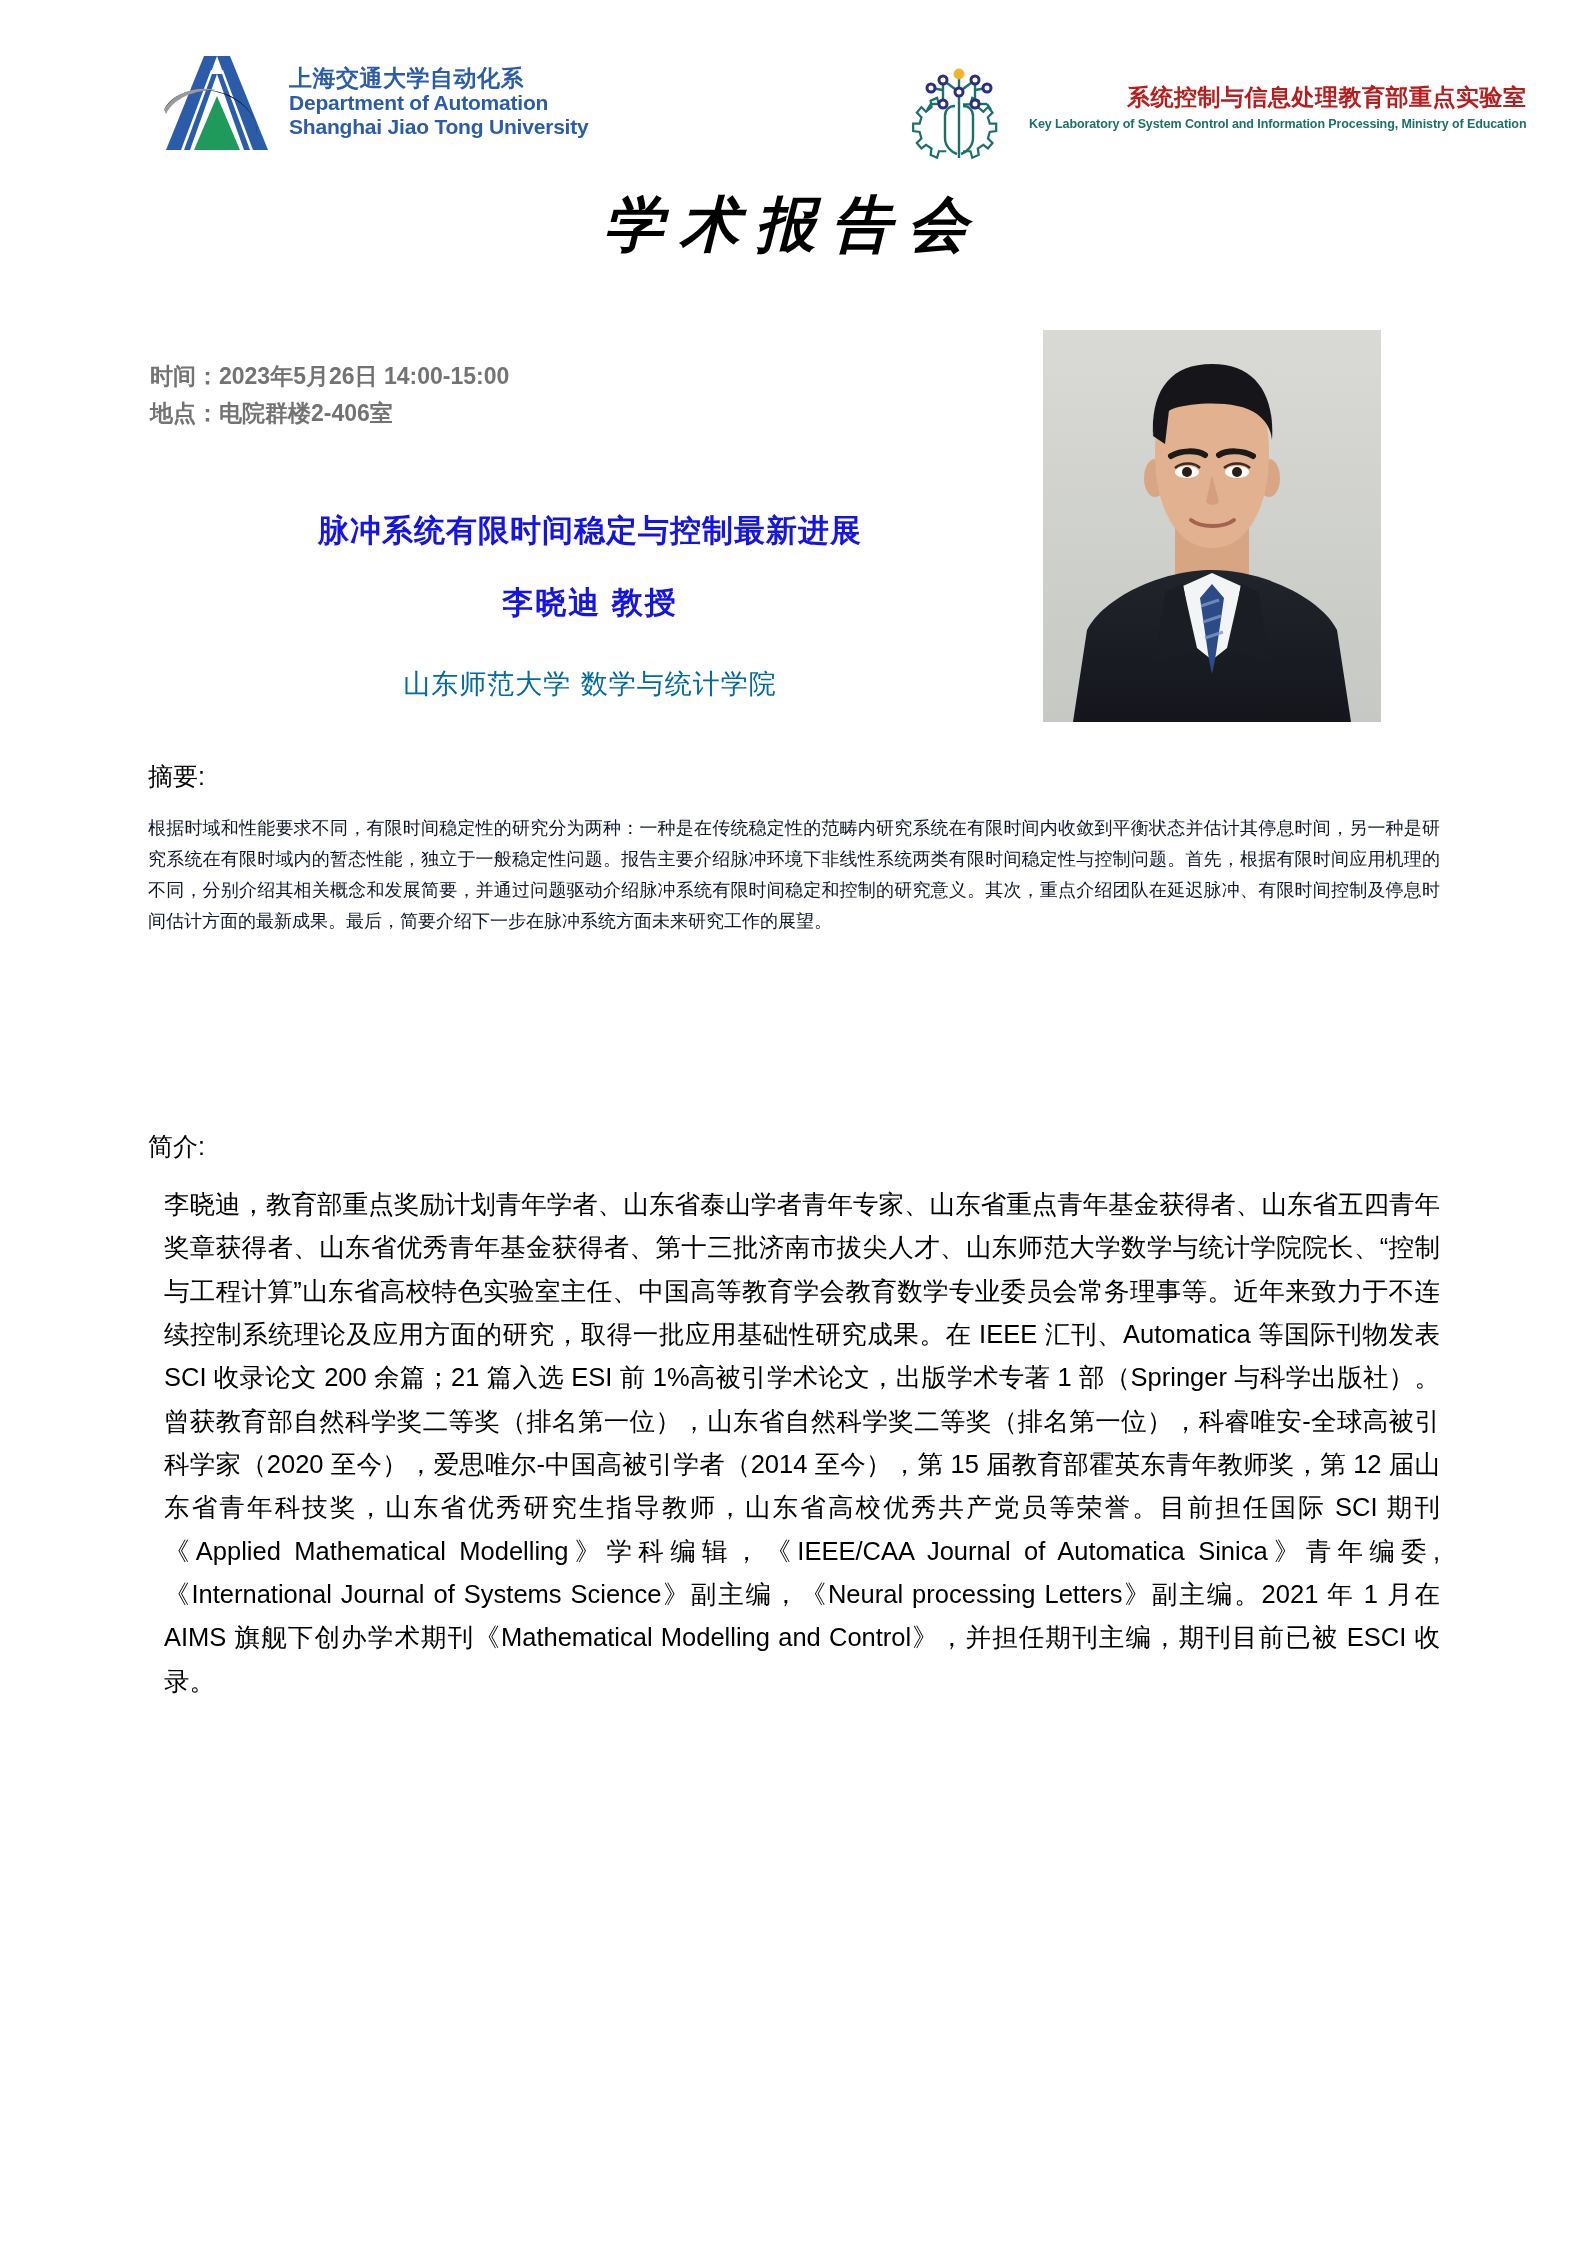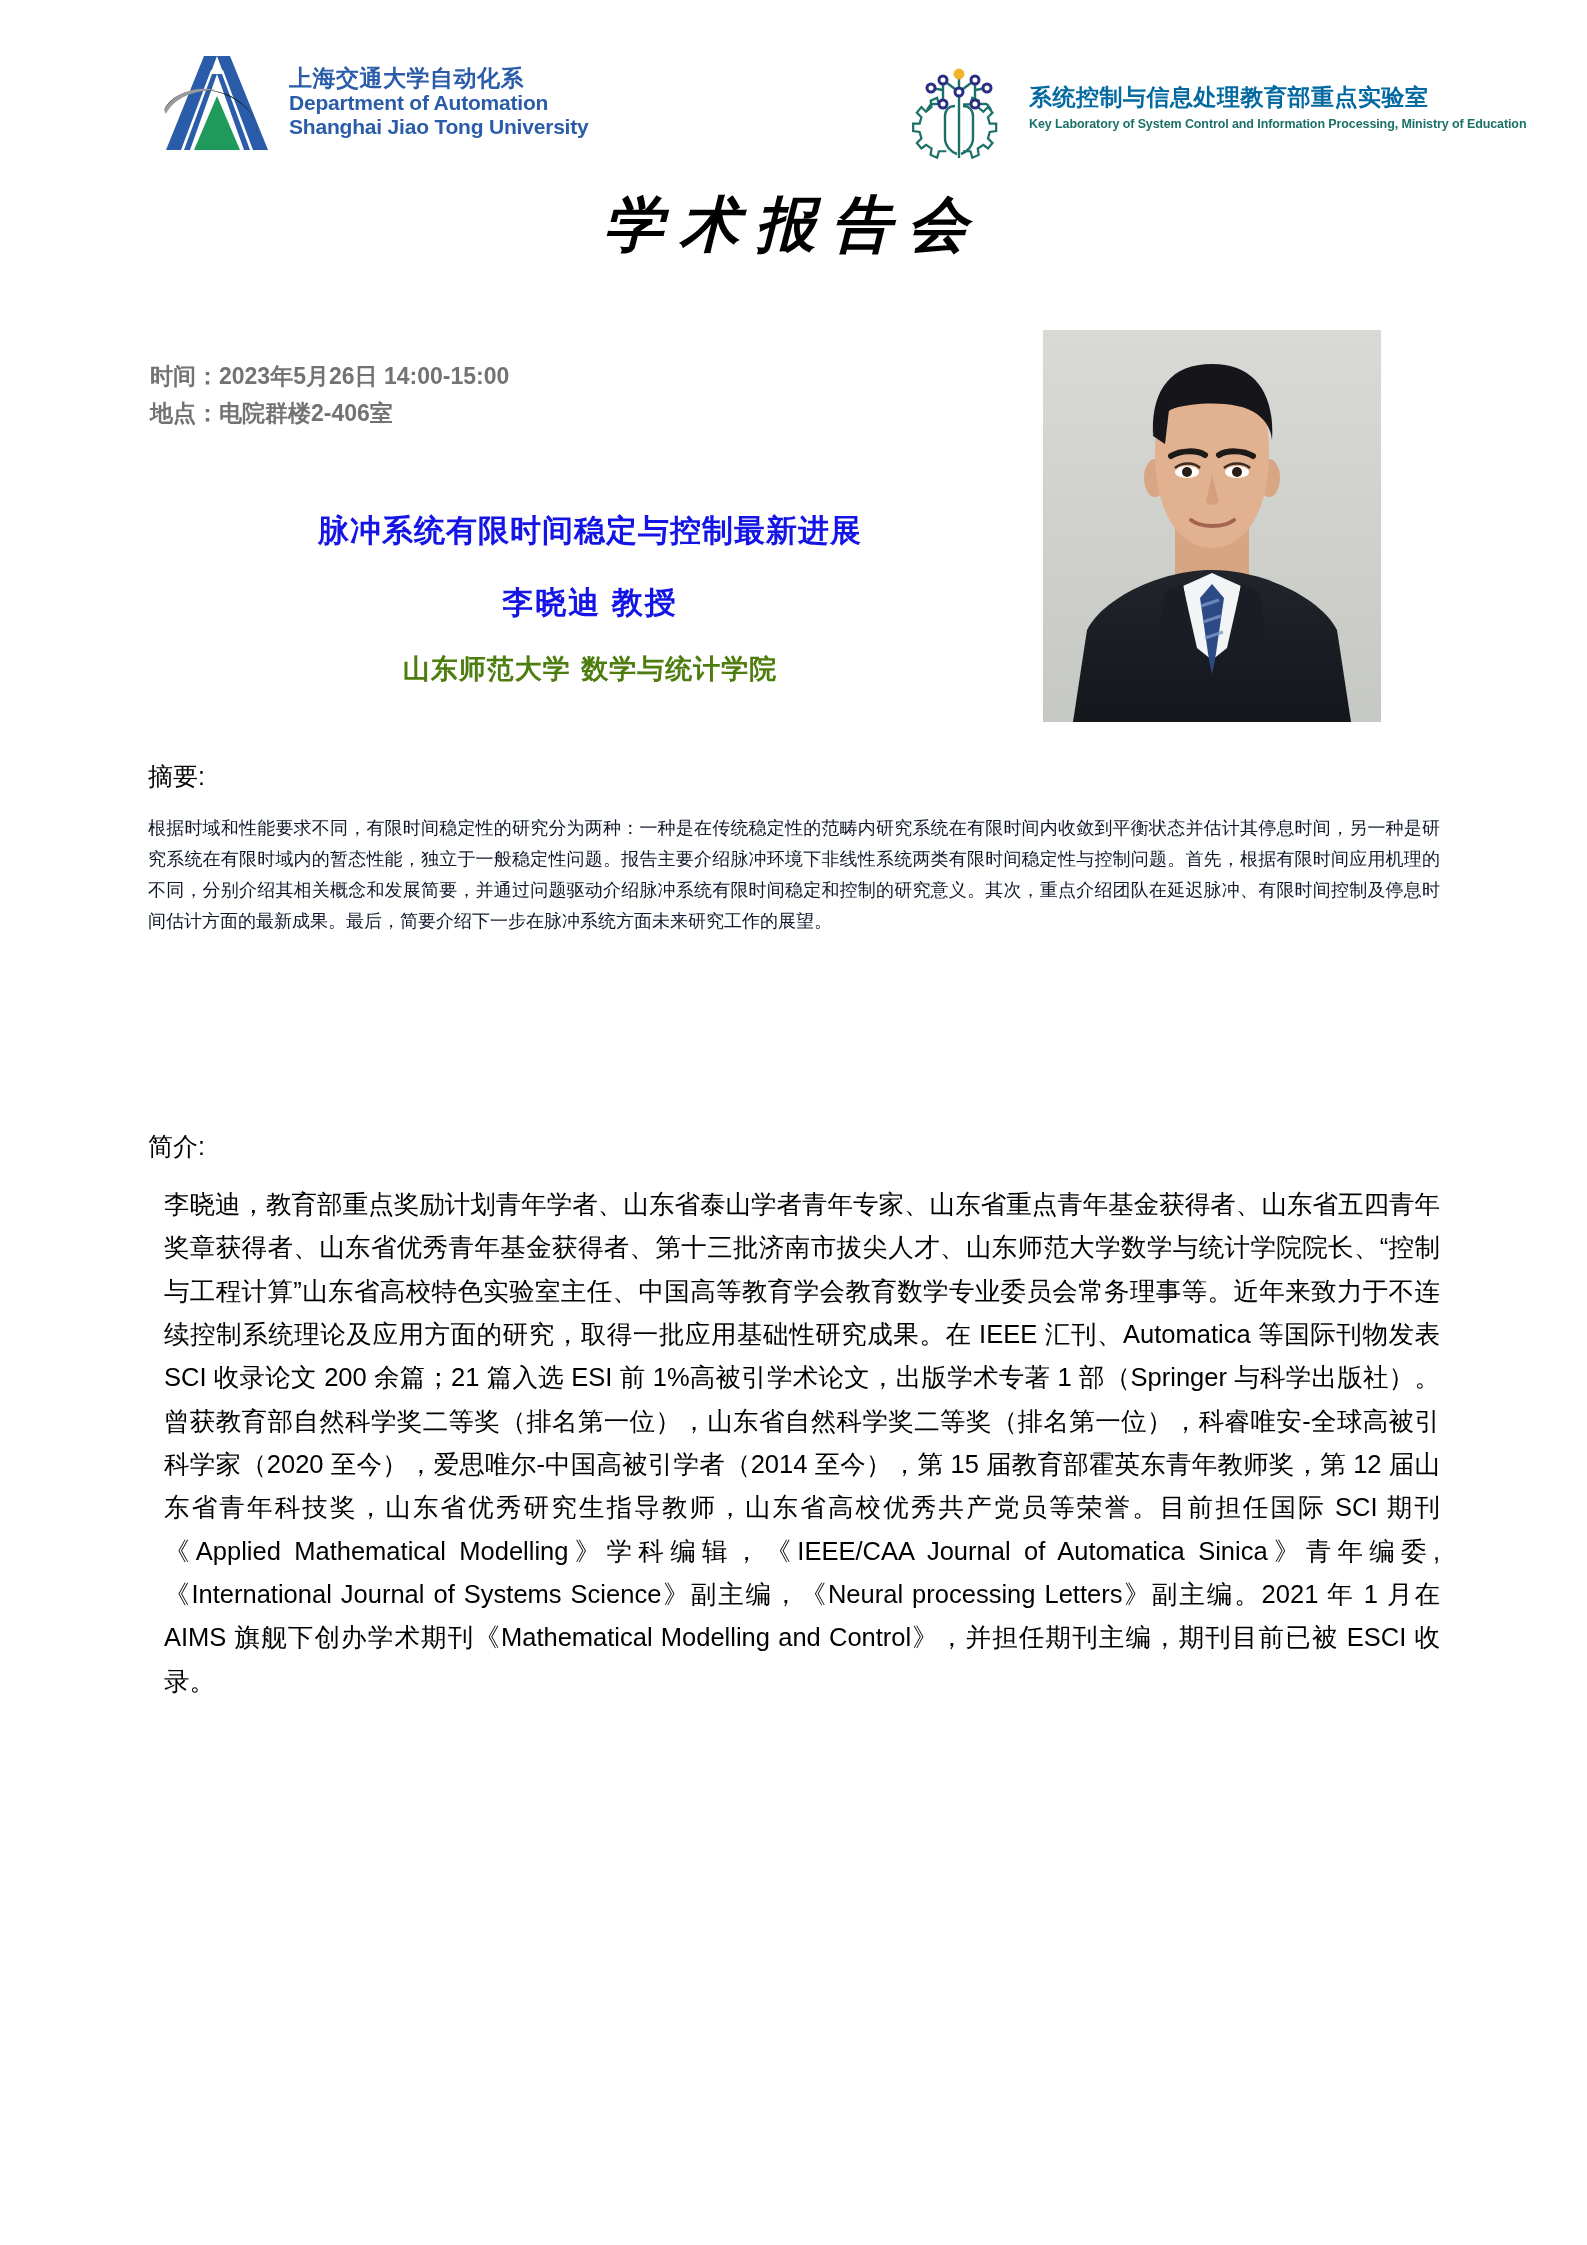--- a/index.html
+++ b/index.html
@@ -79,23 +79,24 @@
     flex: none;
   }
   .klab-text {
     display: flex;
     flex-direction: column;
     line-height: 1.2;
   }
   .klab-cn {
     font-size: 23px;
     font-weight: bold;
-    color: #0369a1;
+    color: #b91c1c;
     white-space: nowrap;
     letter-spacing: 0.5px;
+    text-align: right;
   }
   .klab-en {
     font-size: 12.5px;
     font-weight: bold;
     color: #1b7168;
     white-space: nowrap;
     letter-spacing: -0.1px;
     margin-top: 5px;
   }
 
@@ -156,26 +157,25 @@
     line-height: 1.35;
   }
   .talk-speaker {
     margin-top: 30px;
     font-size: 31px;
     font-weight: bold;
     color: #1414e6;
     letter-spacing: 2px;
   }
   .talk-affil {
-    margin-top: 27px;
+    margin-top: 42px;
     font-family: "DejaVu Serif", "Liberation Serif", serif;
     font-size: 27px;
-    color: #4d7c0f;
+    color: #0369a1;
     letter-spacing: 1px;
-    font-weight: bold;
   }
 
   
   .section {
     position: absolute;
     left: 148px;
     width: 1292px;
   }
   .section-head {
     font-size: 25px;

